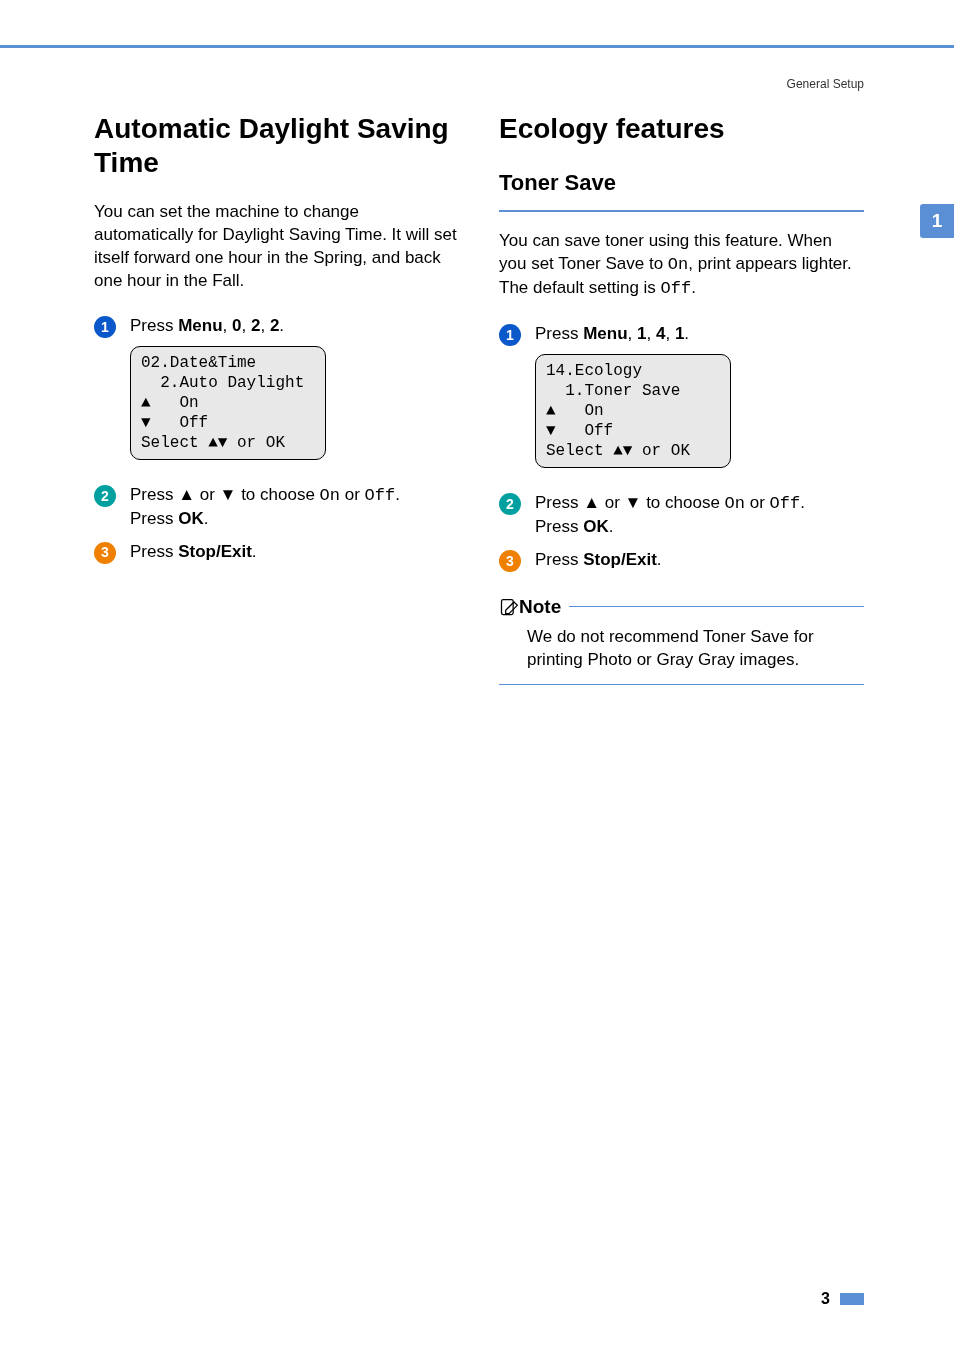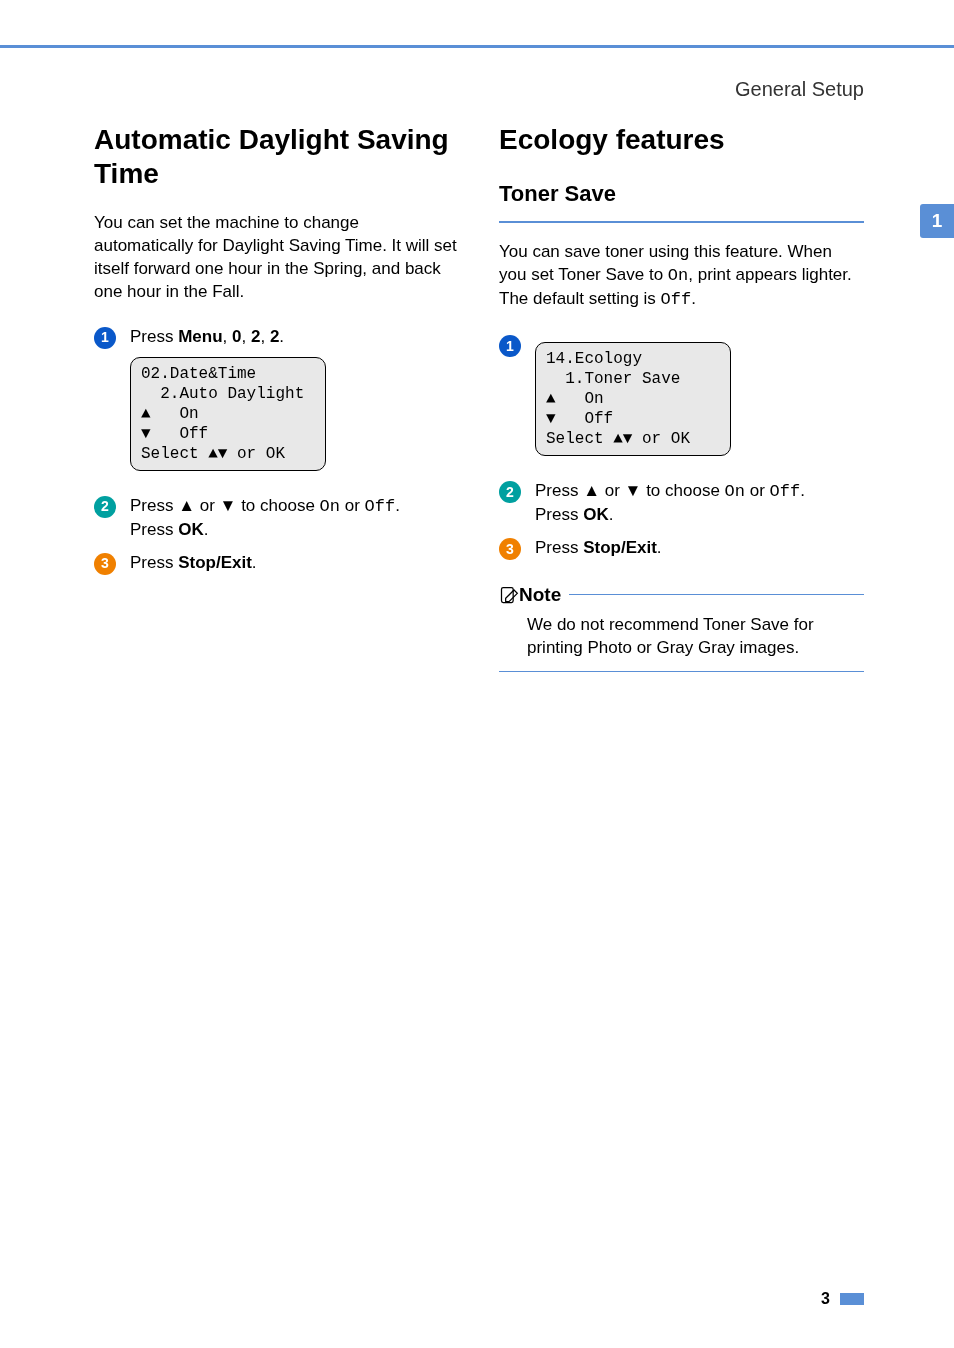--- a/index.html
+++ b/index.html
@@ -13,21 +13,21 @@
     font-size: 17px;
     line-height: 1.35;
   }
   .topbar {
     height: 48px;
     border-bottom: 3px solid #5a8fd6;
   }
   .page-header {
     text-align: right;
     padding: 28px 90px 0 0;
-    font-size: 20px;
+    font-size: 12px;
     color: #333;
   }
   .side-tab {
     position: absolute;
     right: 0;
     top: 204px;
     width: 34px;
     height: 34px;
     background: #5a8fd6;
     color: #fff;
@@ -177,20 +177,23 @@
   <div class="col">
     <h1>Ecology features</h1>
     <h2 class="sub">Toner Save</h2>
     <p class="intro">
       <span>You can save toner using this feature. When you set Toner Save to </span><span class="mono">On</span><span>, print appears lighter. The default setting is </span><span class="mono">Off</span><span>.</span>
     </p>
 
     <div class="step-row">
       <div class="circ c-blue">1</div>
       <div class="step-body">
+        <p>
+          <span>Press </span><b>Menu</b><span>, </span><b>1</b><span>, </span><b>4</b><span>, </span><b>1</b><span>.</span>
+        </p>
         <div class="lcd">14.Ecology
   1.Toner Save
 ▲   On
 ▼   Off
 Select ▲▼ or OK</div>
       </div>
     </div>
 
     <div class="step-row">
       <div class="circ c-teal">2</div>

